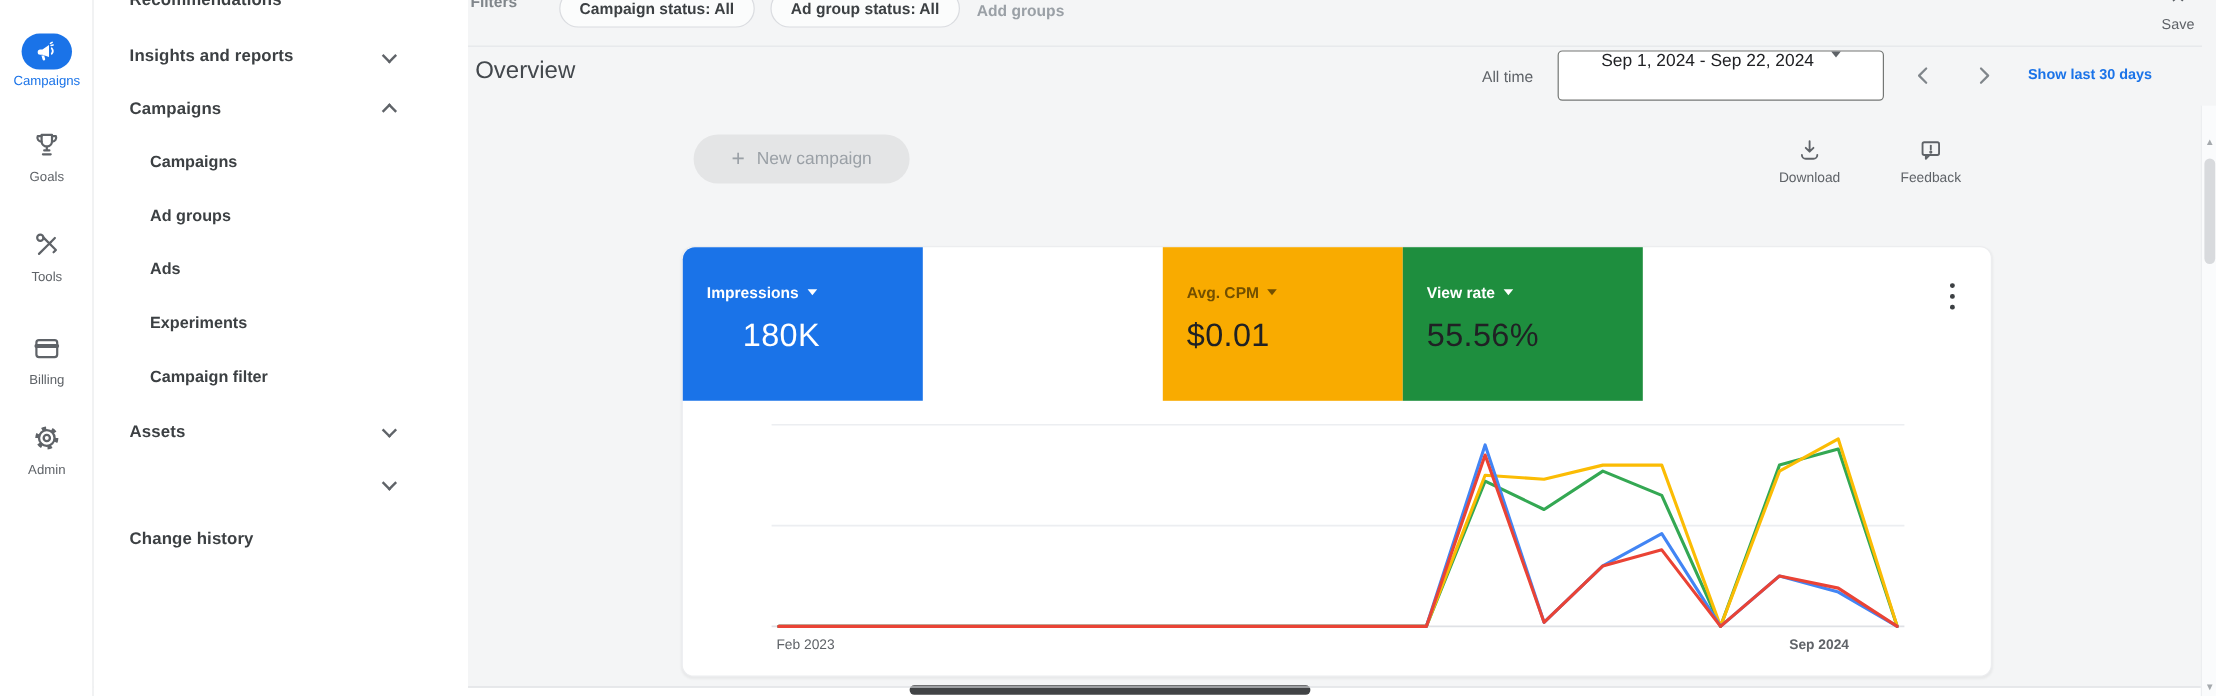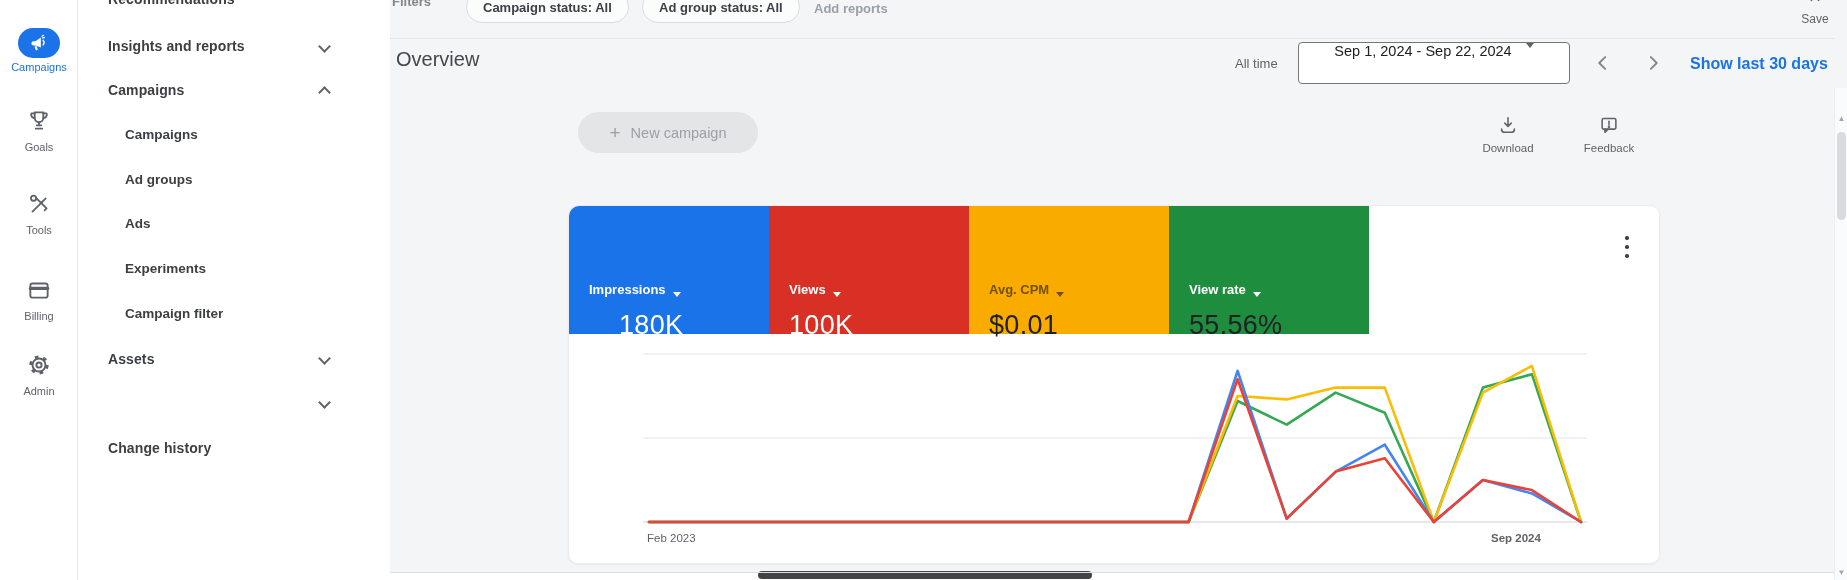--- a/index.html
+++ b/index.html
@@ -31,31 +31,31 @@
   .save-group{position:absolute;left:1402px;top:-10px;width:46px;text-align:center;cursor:pointer;}
   .save-group .lbl{font-size:12px;color:#5f6368;margin-top:0px;}
   .top-divider{position:absolute;left:0;top:38px;width:1445px;height:1px;background:#e4e6e9;}
 
   .page-title{position:absolute;left:6px;top:48px;font-size:20px;color:#43484d;}
   .all-time{position:absolute;left:845px;top:56px;font-size:13px;color:#5f6368;}
   .datebox{position:absolute;left:908px;top:42px;width:272px;height:42px;background:#fff;border:1px solid #747775;border-radius:4px;display:flex;align-items:flex-start;justify-content:center;gap:14px;cursor:pointer;}
   .datebox .txt{font-size:14.5px;color:#202124;}
   .tri{width:0;height:0;border-left:4.5px solid transparent;border-right:4.5px solid transparent;border-top:5.5px solid #5f6368;display:inline-block;}
   .pagechev{position:absolute;top:50px;width:26px;height:26px;color:#80868b;cursor:pointer;}
-  .show-last{position:absolute;left:1300px;top:55px;font-size:16px;font-weight:700;color:#1a73e8;cursor:pointer;}
+  .show-last{position:absolute;left:1300px;top:55px;font-size:12px;font-weight:700;color:#1a73e8;cursor:pointer;}
 
   .new-campaign{position:absolute;left:188px;top:112px;width:180px;height:41px;border:none;border-radius:21px;background:#e4e5e6;color:#9aa0a6;font-size:14.5px;display:flex;align-items:center;justify-content:center;gap:10px;cursor:default;}
   .new-campaign .plus{font-size:19px;line-height:1;color:#9aa0a6;}
   .icon-btn{position:absolute;top:114px;width:74px;text-align:center;color:#5f6368;cursor:pointer;}
   .icon-btn .lbl{font-size:11.5px;color:#5f6368;margin-top:2px;}
 
   .card{position:absolute;left:178px;top:205px;width:1092px;height:359px;background:#fff;border-radius:10px;border:1px solid #ecedef;box-shadow:0 1px 2px rgba(0,0,0,.05);}
   .metric{position:absolute;top:0;width:200px;height:128px;padding:30px 0 0 20px;cursor:pointer;}
   .metric:first-child{border-top-left-radius:10px;}
-  .metric .m-label{font-size:13px;font-weight:700;display:flex;align-items:flex-end;gap:7px;margin-top:46px;}
+  .metric .m-label{font-size:13px;font-weight:700;display:flex;align-items:center;gap:7px;}
   .metric .m-label .tri{border-top-color:currentColor;}
   .metric .m-value{font-size:27px;margin-top:13px;letter-spacing:.3px;}
   .kebab{position:absolute;left:1047px;top:28px;width:22px;height:26px;display:flex;flex-direction:column;align-items:center;justify-content:space-between;padding:2px 0;cursor:pointer;}
   .kebab i{width:3.6px;height:3.6px;border-radius:50%;background:#3c4043;}
   .chart-svg{position:absolute;left:0;top:128px;}
   .axis-label{position:absolute;top:326px;font-size:11.5px;color:#5f6368;}
   .axis-label.right{font-weight:bold;}
 
   .hthumb{position:absolute;left:368px;top:571px;width:334px;height:8px;border-radius:4px;background:#414345;z-index:8;}
   .bottom-line{position:absolute;left:0;top:572px;width:1835px;height:1px;background:#dcdee1;z-index:2;}
@@ -137,21 +137,21 @@
     <span class="chev down" style="top:354px;"></span>
     <span class="chev down" style="top:398px;"></span>
     <div class="nav-item" style="top:440px;">Change history</div>
   </nav>
 
   <main class="main">
 
     <div class="filters-label">Filters</div>
     <div class="chip" style="left:76px;">Campaign status: All</div>
     <div class="chip" style="left:252px;">Ad group status: All</div>
-    <div class="add-filter">Add reports</div>
+    <div class="add-filter">Add groups</div>
     <div class="save-group">
       <span>
         <svg class="stroke" width="20" height="18" viewBox="0 0 24 24" style="color:#5f6368;">
             <path d="M7 -4h10v18l-5-4.2L7 14z"></path>
           </svg>
       </span>
       <div class="lbl">Save</div>
     </div>
     <div class="top-divider"></div>
 
@@ -198,27 +198,20 @@
       <div class="lbl">Feedback</div>
     </div>
 
     <section class="card">
       <div class="metric" style="left: 0px; background: rgb(26, 115, 232);">
         <div class="m-label" style="color: rgb(255, 255, 255);">
           <span>Impressions</span>
           <span class="tri"></span>
         </div>
         <div class="m-value" style="color: rgb(255, 255, 255); margin-left: 30px;">180K</div>
-      </div>
-      <div class="metric" style="left: 200px; background: rgb(217, 48, 37);">
-        <div class="m-label" style="color: rgb(255, 255, 255);">
-          <span>Views</span>
-          <span class="tri"></span>
-        </div>
-        <div class="m-value" style="color: rgb(255, 255, 255);">100K</div>
       </div>
       <div class="metric" style="left: 400px; background: rgb(249, 171, 0);">
         <div class="m-label" style="color: rgb(114, 79, 0);">
           <span>Avg. CPM</span>
           <span class="tri"></span>
         </div>
         <div class="m-value" style="color: rgb(32, 33, 36);">$0.01</div>
       </div>
       <div class="metric" style="left: 600px; background: rgb(30, 142, 62);">
         <div class="m-label" style="color: rgb(255, 255, 255);">

